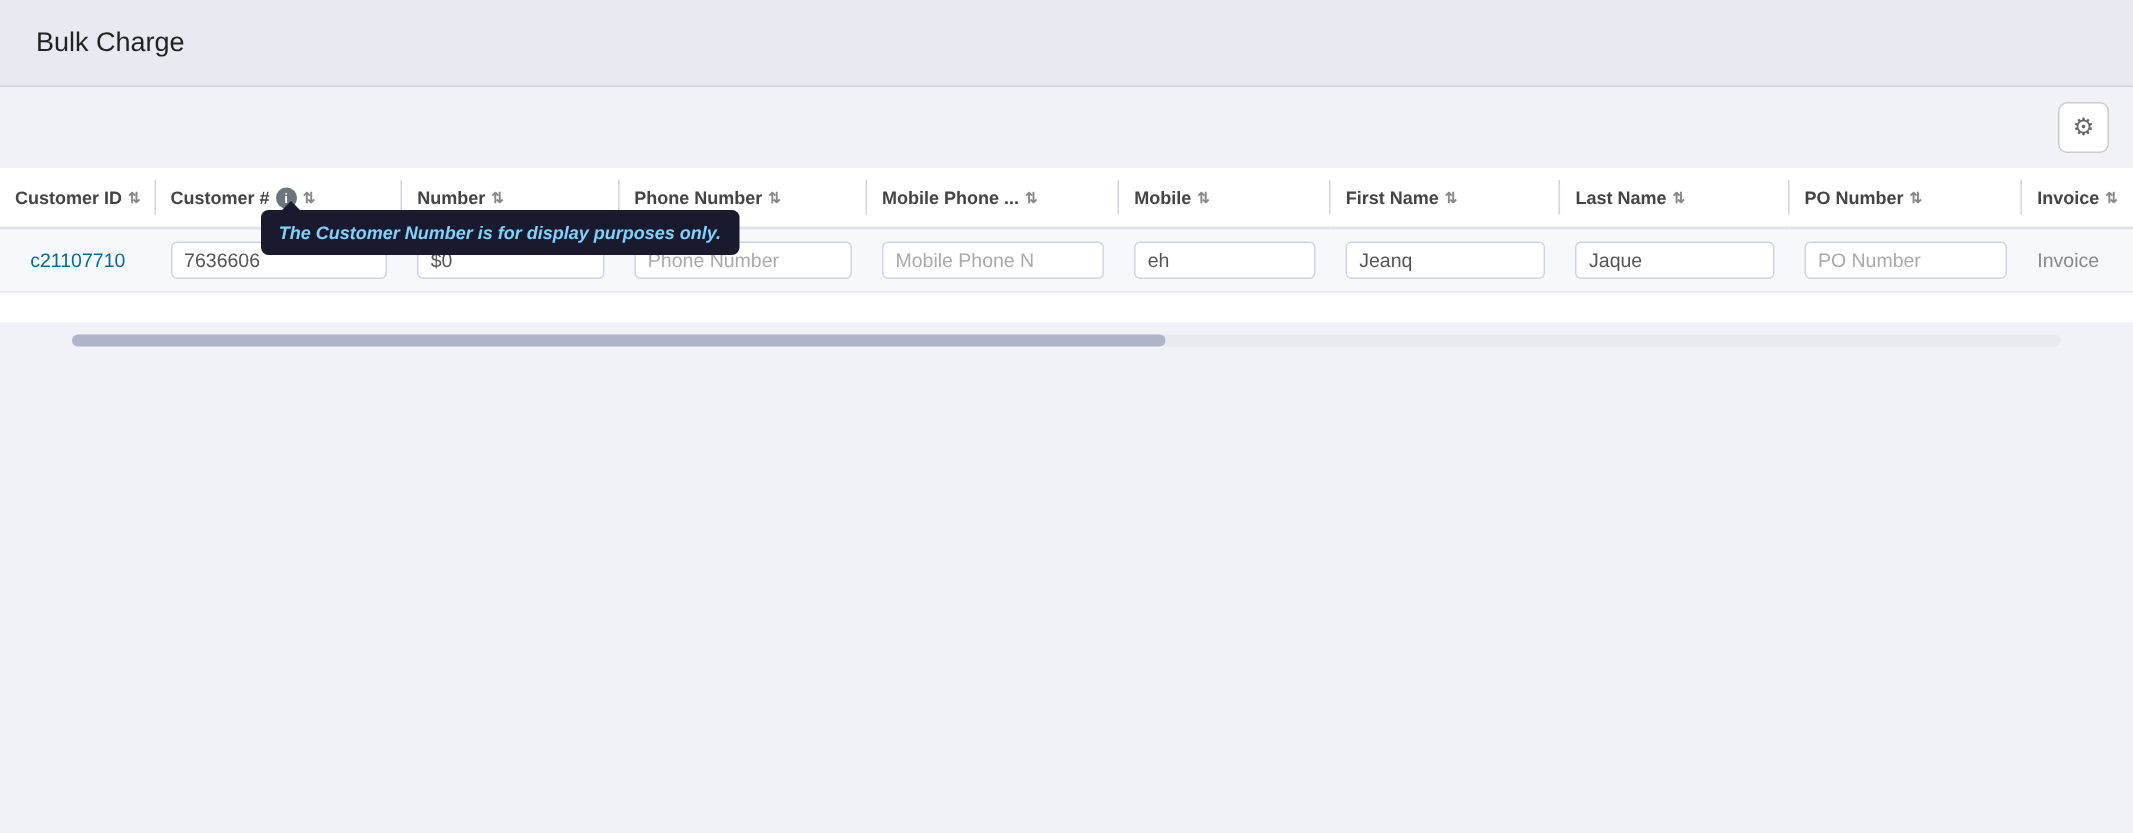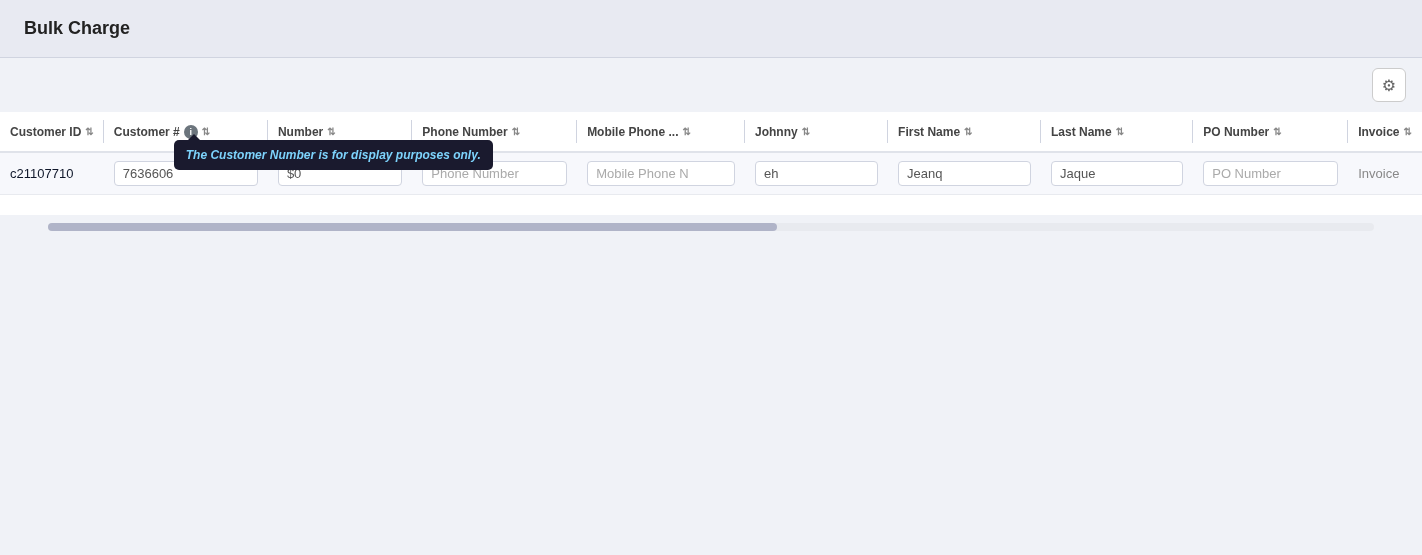--- a/index.html
+++ b/index.html
@@ -5,21 +5,21 @@
     * { box-sizing: border-box; margin: 0; padding: 0; }
     body { font-family: -apple-system, BlinkMacSystemFont, 'Segoe UI', sans-serif; font-size: 13px; background: #f0f2f7; color: #333; }
 
     .page-header {
       background: #e8eaf2;
       padding: 18px 24px;
       border-bottom: 1px solid #d0d4e0;
     }
     .page-title {
       font-size: 18px;
-      font-weight: 700;
+      font-weight: 400;
       color: #222;
       margin-top: 32px;
     }
 
     .toolbar {
       display: flex;
       justify-content: flex-end;
       padding: 10px 16px;
       background: #f0f2f7;
     }
@@ -112,21 +112,22 @@
     }
 
     td {
       padding: 8px 10px;
       font-size: 13px;
       color: #333;
     }
 
     td.customer-id {
       font-weight: 500;
-      color: #0f172a;
+      color: #0369a1;
+      text-align: center;
     }
 
     td input {
       width: 100%;
       border: 1px solid #d0d4e0;
       border-radius: 4px;
       padding: 4px 8px;
       font-size: 13px;
       color: #555;
       background: #fff;
@@ -248,21 +249,21 @@
         </th>
         <th>
           <div class="col-header">
             <span>Mobile Phone ...</span>
             <span class="sort-icon">⇅</span>
           </div>
           <div class="col-resizer"></div>
         </th>
         <th>
           <div class="col-header">
-            <span>Johnny</span>
+            <span>Mobile</span>
             <span class="sort-icon">⇅</span>
           </div>
           <div class="col-resizer"></div>
         </th>
         <th>
           <div class="col-header">
             <span>First Name</span>
             <span class="sort-icon">⇅</span>
           </div>
           <div class="col-resizer"></div>

